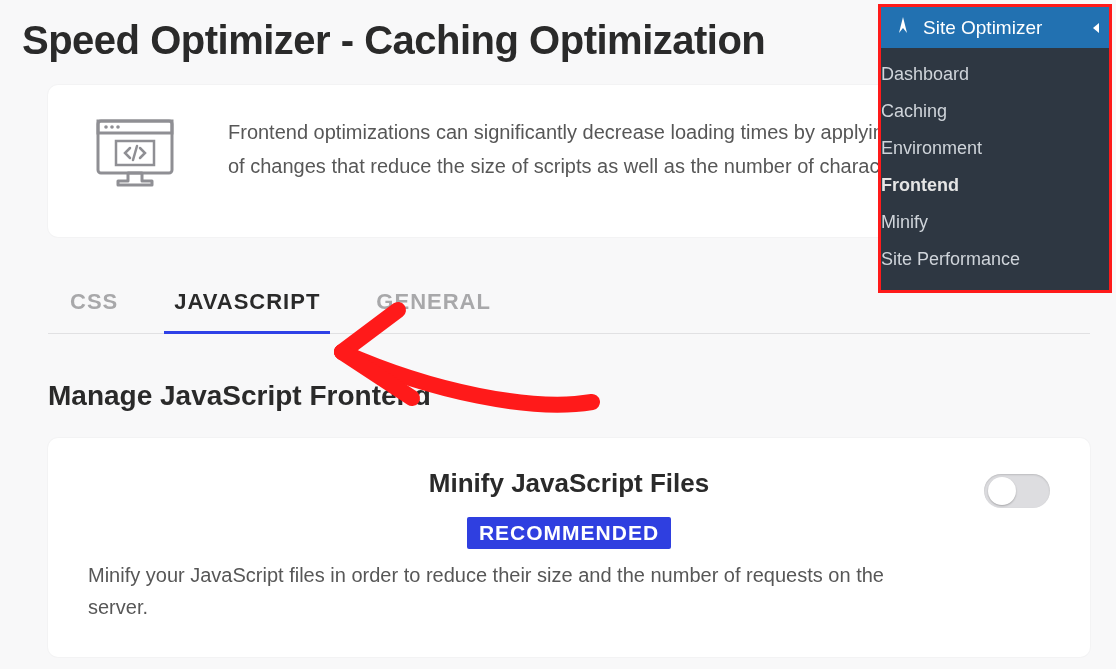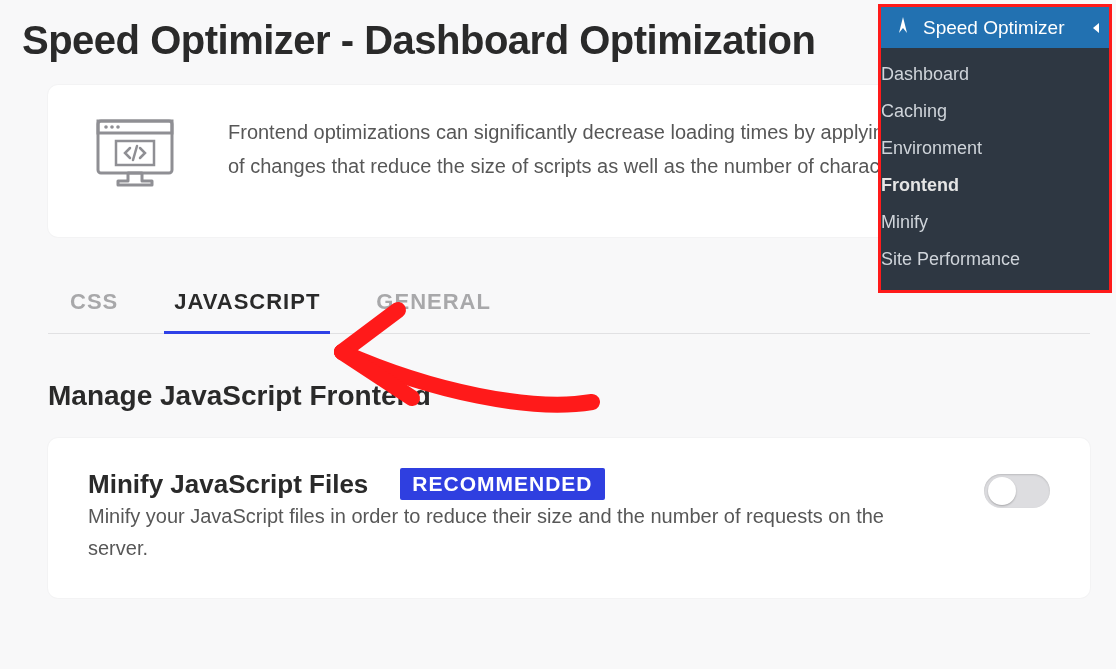--- a/index.html
+++ b/index.html
@@ -83,21 +83,21 @@
     color:var(--heading);
   }
   .setting-card{
     background:var(--card);
     border-radius:10px;
     margin:0 26px 0 48px;
     padding:30px 40px 34px 40px;
     position:relative;
     box-shadow:0 0 0 1px rgba(0,0,0,0.02);
   }
-  .setting-head{display:flex;align-items:center;gap:32px;margin-bottom:0;}
+  .setting-head{display:flex;align-items:center;gap:18px;margin-bottom:10px;flex-direction:column;}
   .setting-title{font-weight:800;font-size:26px;color:var(--heading);}
   .badge{
     background:var(--badge);color:var(--badge-text);
     font-weight:800;letter-spacing:1px;font-size:21px;
     padding:4px 12px;border-radius:2px;
   }
   .setting-desc{font-size:20px;line-height:1.6;color:#575757;max-width:800px;}
   .toggle{
     position:absolute;right:40px;top:36px;
     width:66px;height:34px;border-radius:17px;background:var(--toggle-track);
@@ -128,21 +128,21 @@
   .flyout li{
     padding:8px 0;color:var(--flyout-text);cursor:pointer;font-weight:400;
   }
   .flyout li.current{color:#e5e5e5;font-weight:700;}
   
   .arrow-overlay{position:absolute;left:312px;top:292px;pointer-events:none;}
 </style>
 </head>
 <body>
 
-<h1 class="page-title">Speed Optimizer - Dashboard Optimization</h1>
+<h1 class="page-title">Speed Optimizer - Caching Optimization</h1>
 
 <div class="card">
   <div class="intro-icon">
     <svg width="92" height="86" viewBox="0 0 92 86">
       <rect x="6" y="6" width="74" height="52" rx="3" fill="none" stroke="#8f8f94" stroke-width="3"></rect>
       <rect x="6" y="6" width="74" height="12" fill="none" stroke="#8f8f94" stroke-width="3"></rect>
       <circle cx="14" cy="12" r="1.8" fill="#8f8f94"></circle>
         <circle cx="20" cy="12" r="1.8" fill="#8f8f94"></circle>
         <circle cx="26" cy="12" r="1.8" fill="#8f8f94"></circle>
       <rect x="24" y="26" width="38" height="24" fill="none" stroke="#8f8f94" stroke-width="2.5"></rect>
@@ -172,21 +172,21 @@
   </div>
 </div>
 
 <div class="flyout">
   <div class="flyout-header">
     <span>
       <svg width="20" height="20" viewBox="0 0 20 20">
           <path d="M10 2 L6 18 L10 13 L14 18 Z" fill="#fff"></path>
         </svg>
     </span>
-    <span>Speed Optimizer</span>
+    <span>Site Optimizer</span>
     <span class="caret"></span>
   </div>
   <ul>
     <li>Dashboard</li>
     <li>Caching</li>
     <li>Environment</li>
     <li class="current">Frontend</li>
     <li>Minify</li>
     <li>Site Performance</li>
   </ul>

